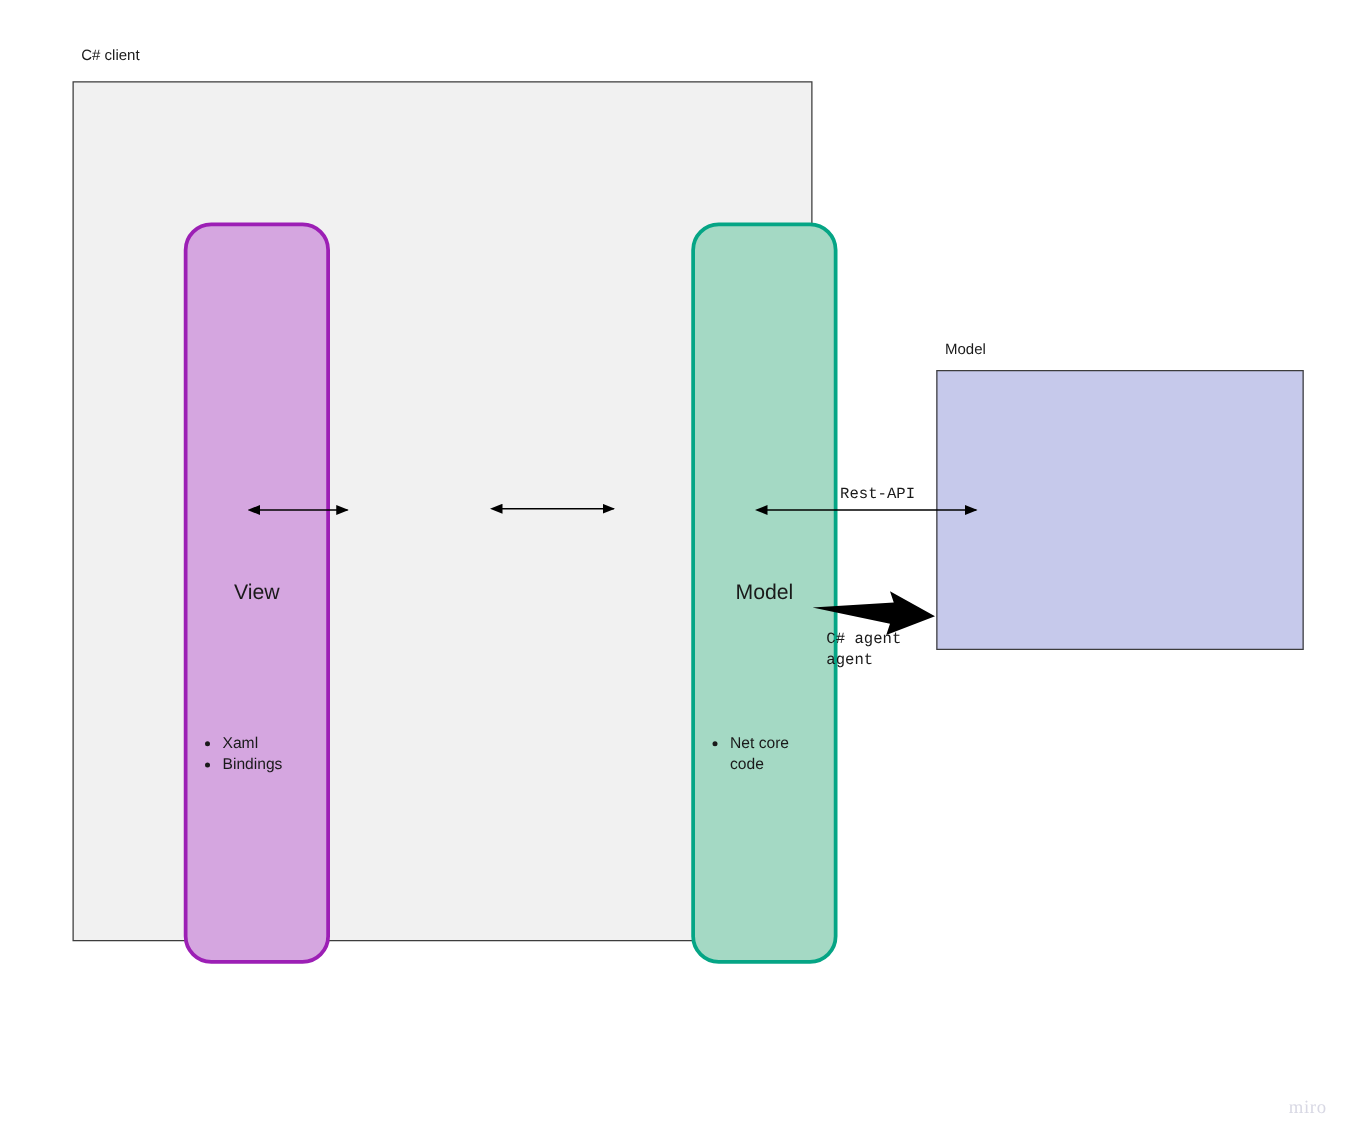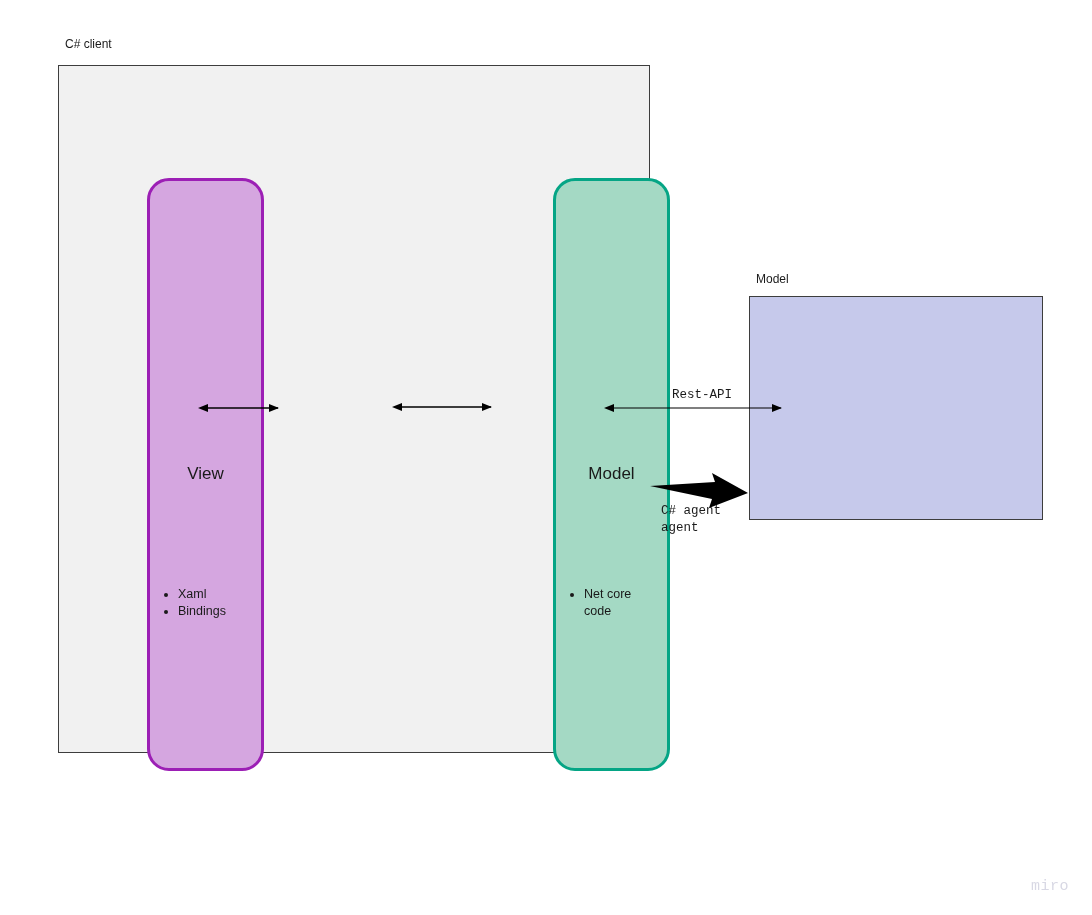--- a/index.html
+++ b/index.html
@@ -108,21 +108,21 @@
   #docker-agent-label  { left: 661px; top: 503px; width: 70px; white-space: normal; }
 
   
   #miro-watermark {
     position: absolute;
     left: 1031px;
     top: 878px;
     font-size: 15px;
     letter-spacing: 0.5px;
     color: #d8d8e4;
-    font-family: Liberation Mono, monospace;
+    font-family: Liberation Serif, serif;
   }
 
   svg.arrow-layer {
     position: absolute;
     left: 0; top: 0;
     width: 1092px;
     height: 915px;
     pointer-events: none;
     overflow: visible;
   }

